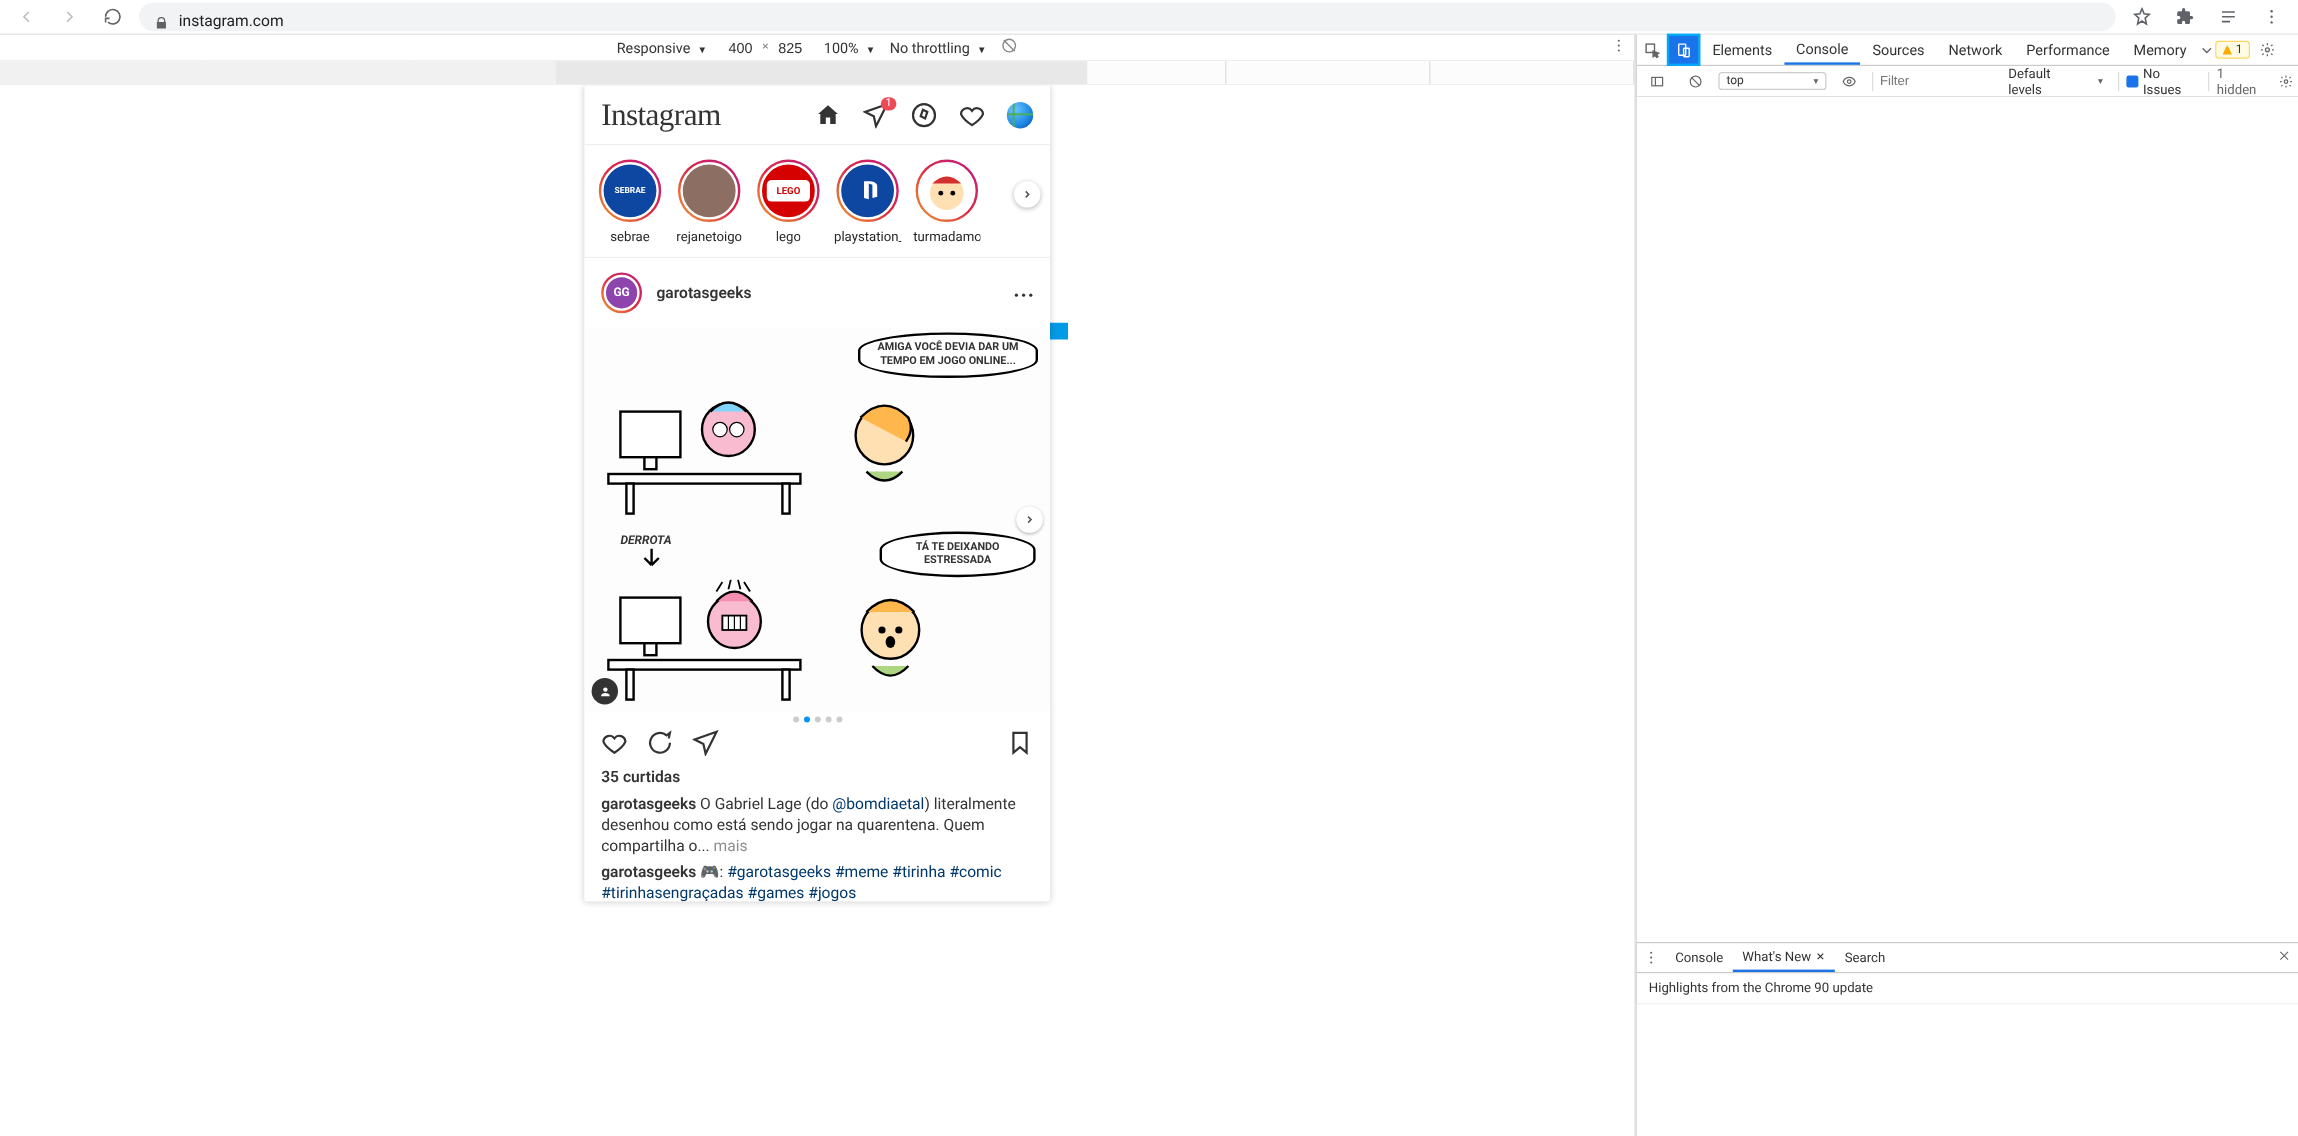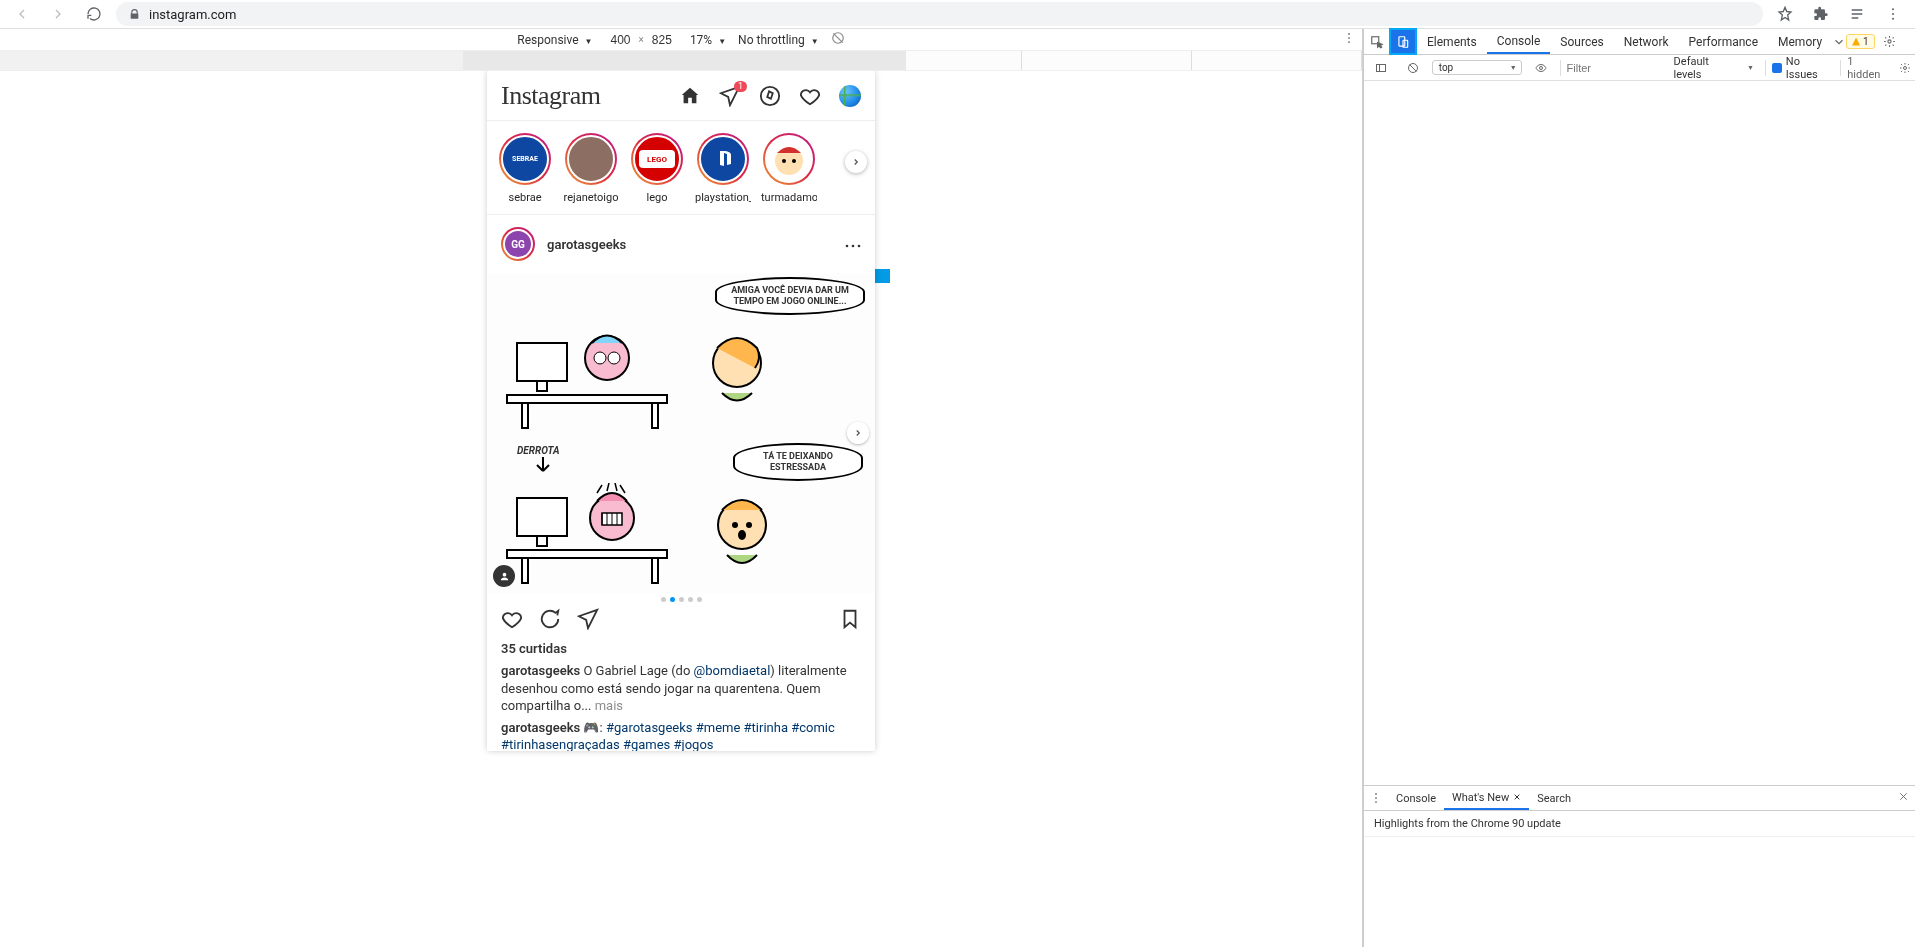--- a/index.html
+++ b/index.html
@@ -3,21 +3,21 @@
 <meta charset="utf-8">
 <style>
 * { box-sizing: border-box; margin: 0; padding: 0; }
 body { font-family: -apple-system, BlinkMacSystemFont, "Segoe UI", Roboto, Helvetica, Arial, sans-serif; font-size: 12px; color: #333; background: #fff; height: 947px; width: 1915px; overflow: hidden; }
 
 
 .chrome-bar { height: 29px; display: flex; align-items: center; padding: 0 8px; border-bottom: 1px solid #e0e0e0; background: #fff; gap: 8px; }
 .chrome-btn { width: 28px; height: 24px; display: flex; align-items: center; justify-content: center; color: #5f6368; border-radius: 50%; }
 .chrome-btn svg { width: 16px; height: 16px; }
 .chrome-btn.disabled { color: #bdbdbd; }
-.url-bar { flex: 1; display: flex; align-items: center; background: #f1f3f4; border-radius: 14px; height: 24px; padding: 0 12px; gap: 8px; color: #202124; font-size: 13px; }
+.url-bar { flex: 1; display: flex; align-items: flex-end; background: #f1f3f4; border-radius: 14px; height: 24px; padding: 0 12px; gap: 8px; color: #202124; font-size: 13px; }
 .url-bar .lock-icon svg { width: 13px; height: 13px; display: block; color: #5f6368; }
 .chrome-actions { display: flex; gap: 8px; }
 .chrome-actions .chrome-btn { color: #5f6368; }
 
 
 .workspace { display: flex; height: calc(947px - 29px); }
 .viewport-area { flex: 1; display: flex; flex-direction: column; border-right: 1px solid #d0d0d0; }
 .device-toolbar { height: 22px; display: flex; align-items: center; justify-content: center; gap: 12px; font-size: 12px; color: #333; border-bottom: 1px solid #eee; position: relative; }
 .device-select { display: flex; align-items: center; gap: 4px; }
 .device-select .caret::after { content: "▼"; font-size: 8px; margin-left: 2px; }
@@ -190,21 +190,21 @@
       <div class="device-select">
           <span>Responsive</span>
           <span class="caret"></span>
         </div>
       <div style="display:flex;align-items:center;">
         <input class="dim-input" id="dw" value="400" style="">
         <span class="dim-sep">×</span>
         <input class="dim-input" id="dh" value="825" style="">
       </div>
       <div class="zoom-select device-select">
-          <span>17%</span>
+          <span>100%</span>
           <span class="caret"></span>
         </div>
       <div class="throttle-select device-select">
           <span>No throttling</span>
           <span class="caret"></span>
         </div>
       <div class="rotate-icon"><svg viewBox="0 0 24 24" fill="none" stroke="currentColor" stroke-width="2">
             <circle cx="12" cy="12" r="9"></circle>
             <path d="M4 4l16 16"></path>
           </svg></div>

